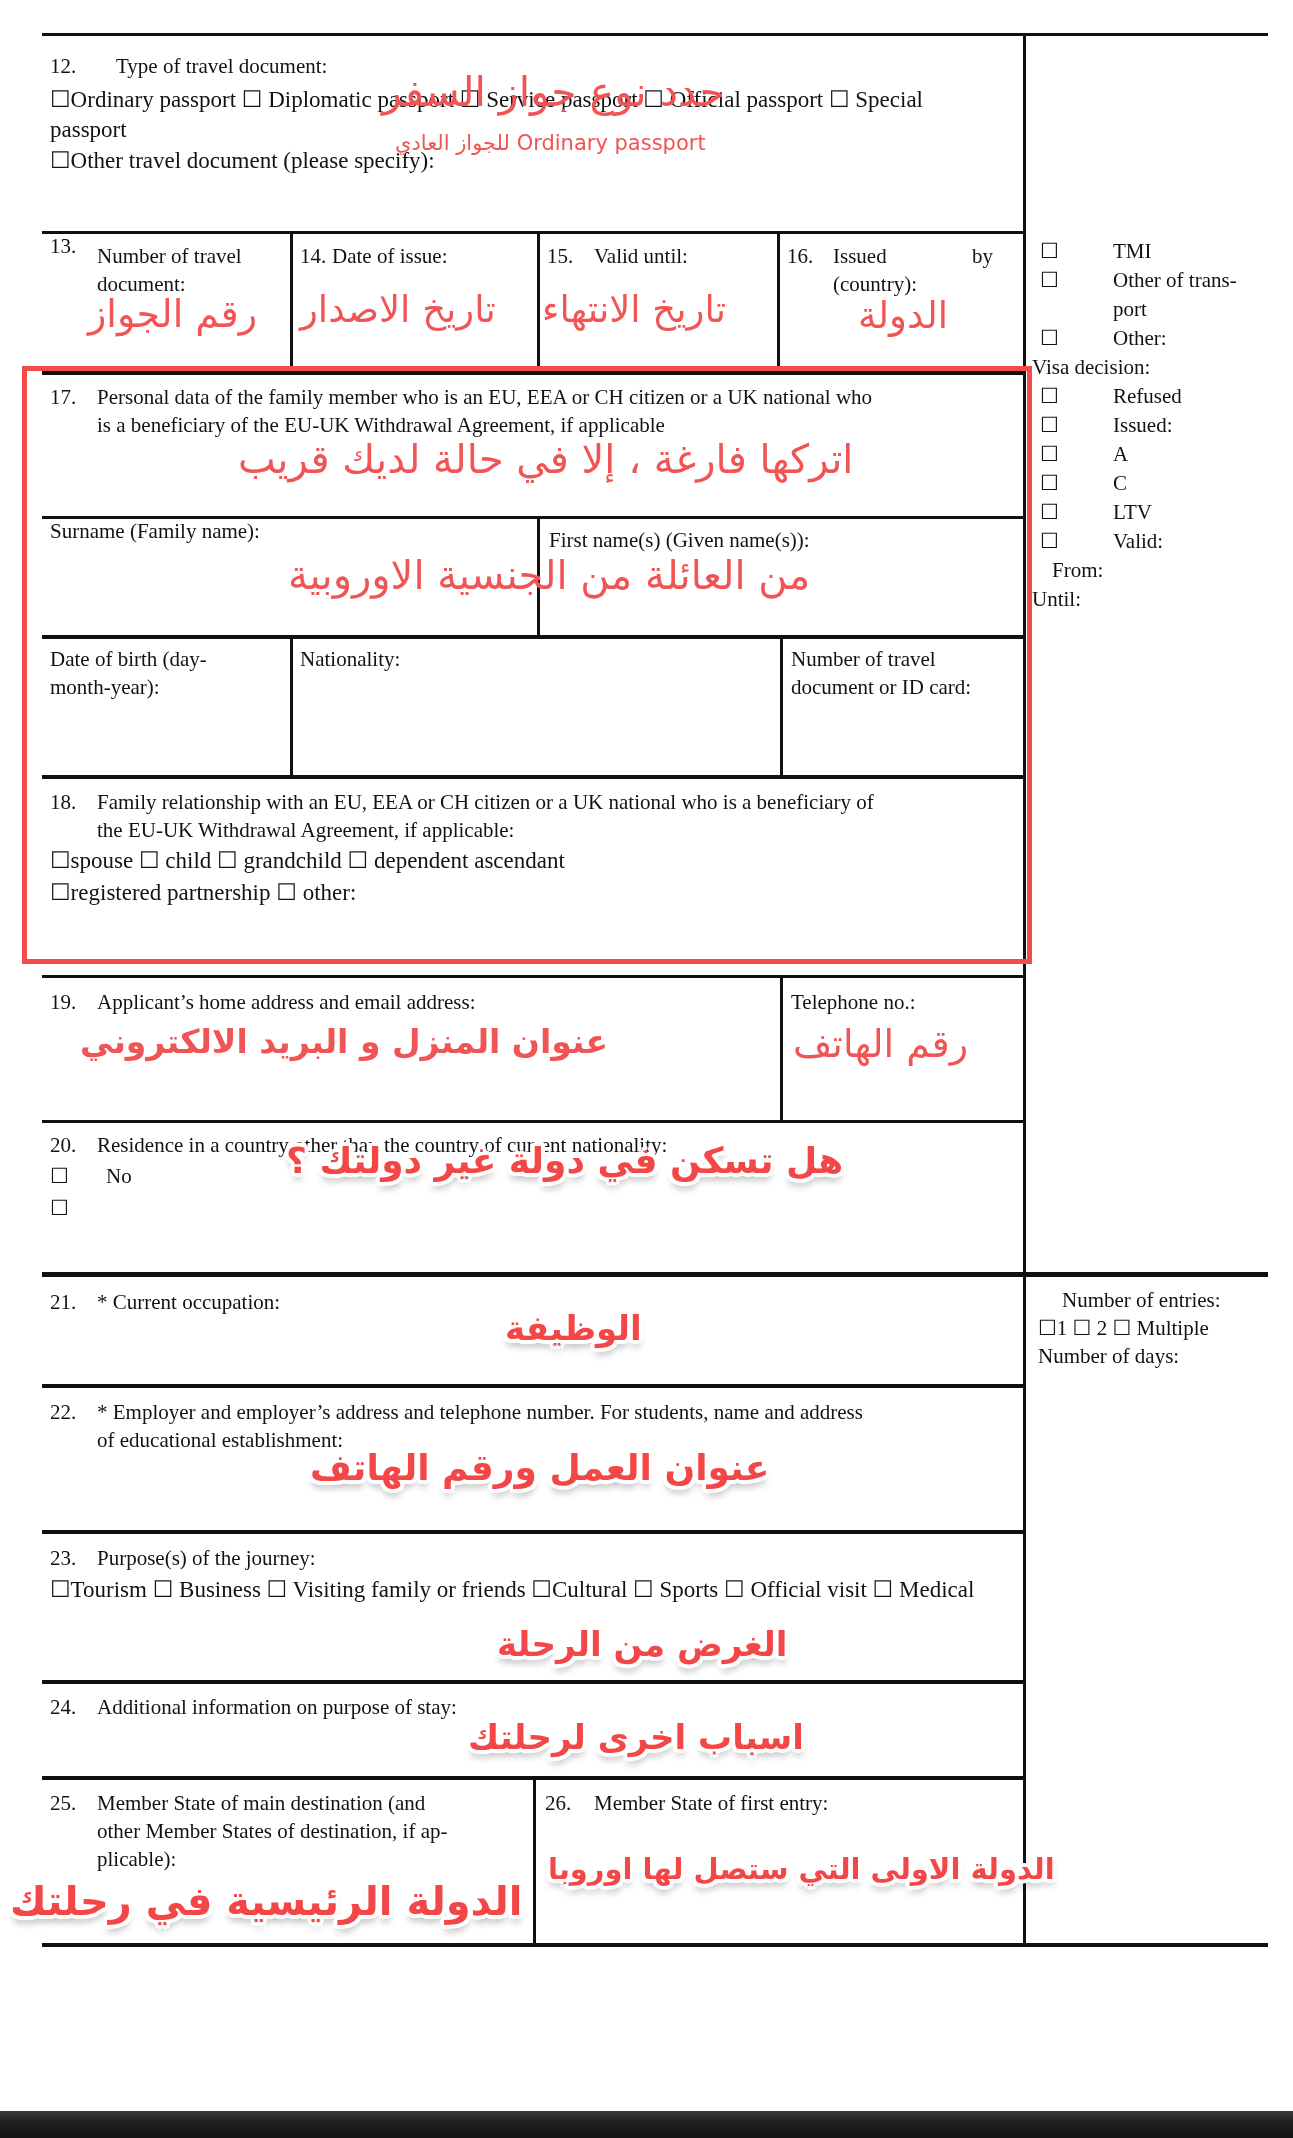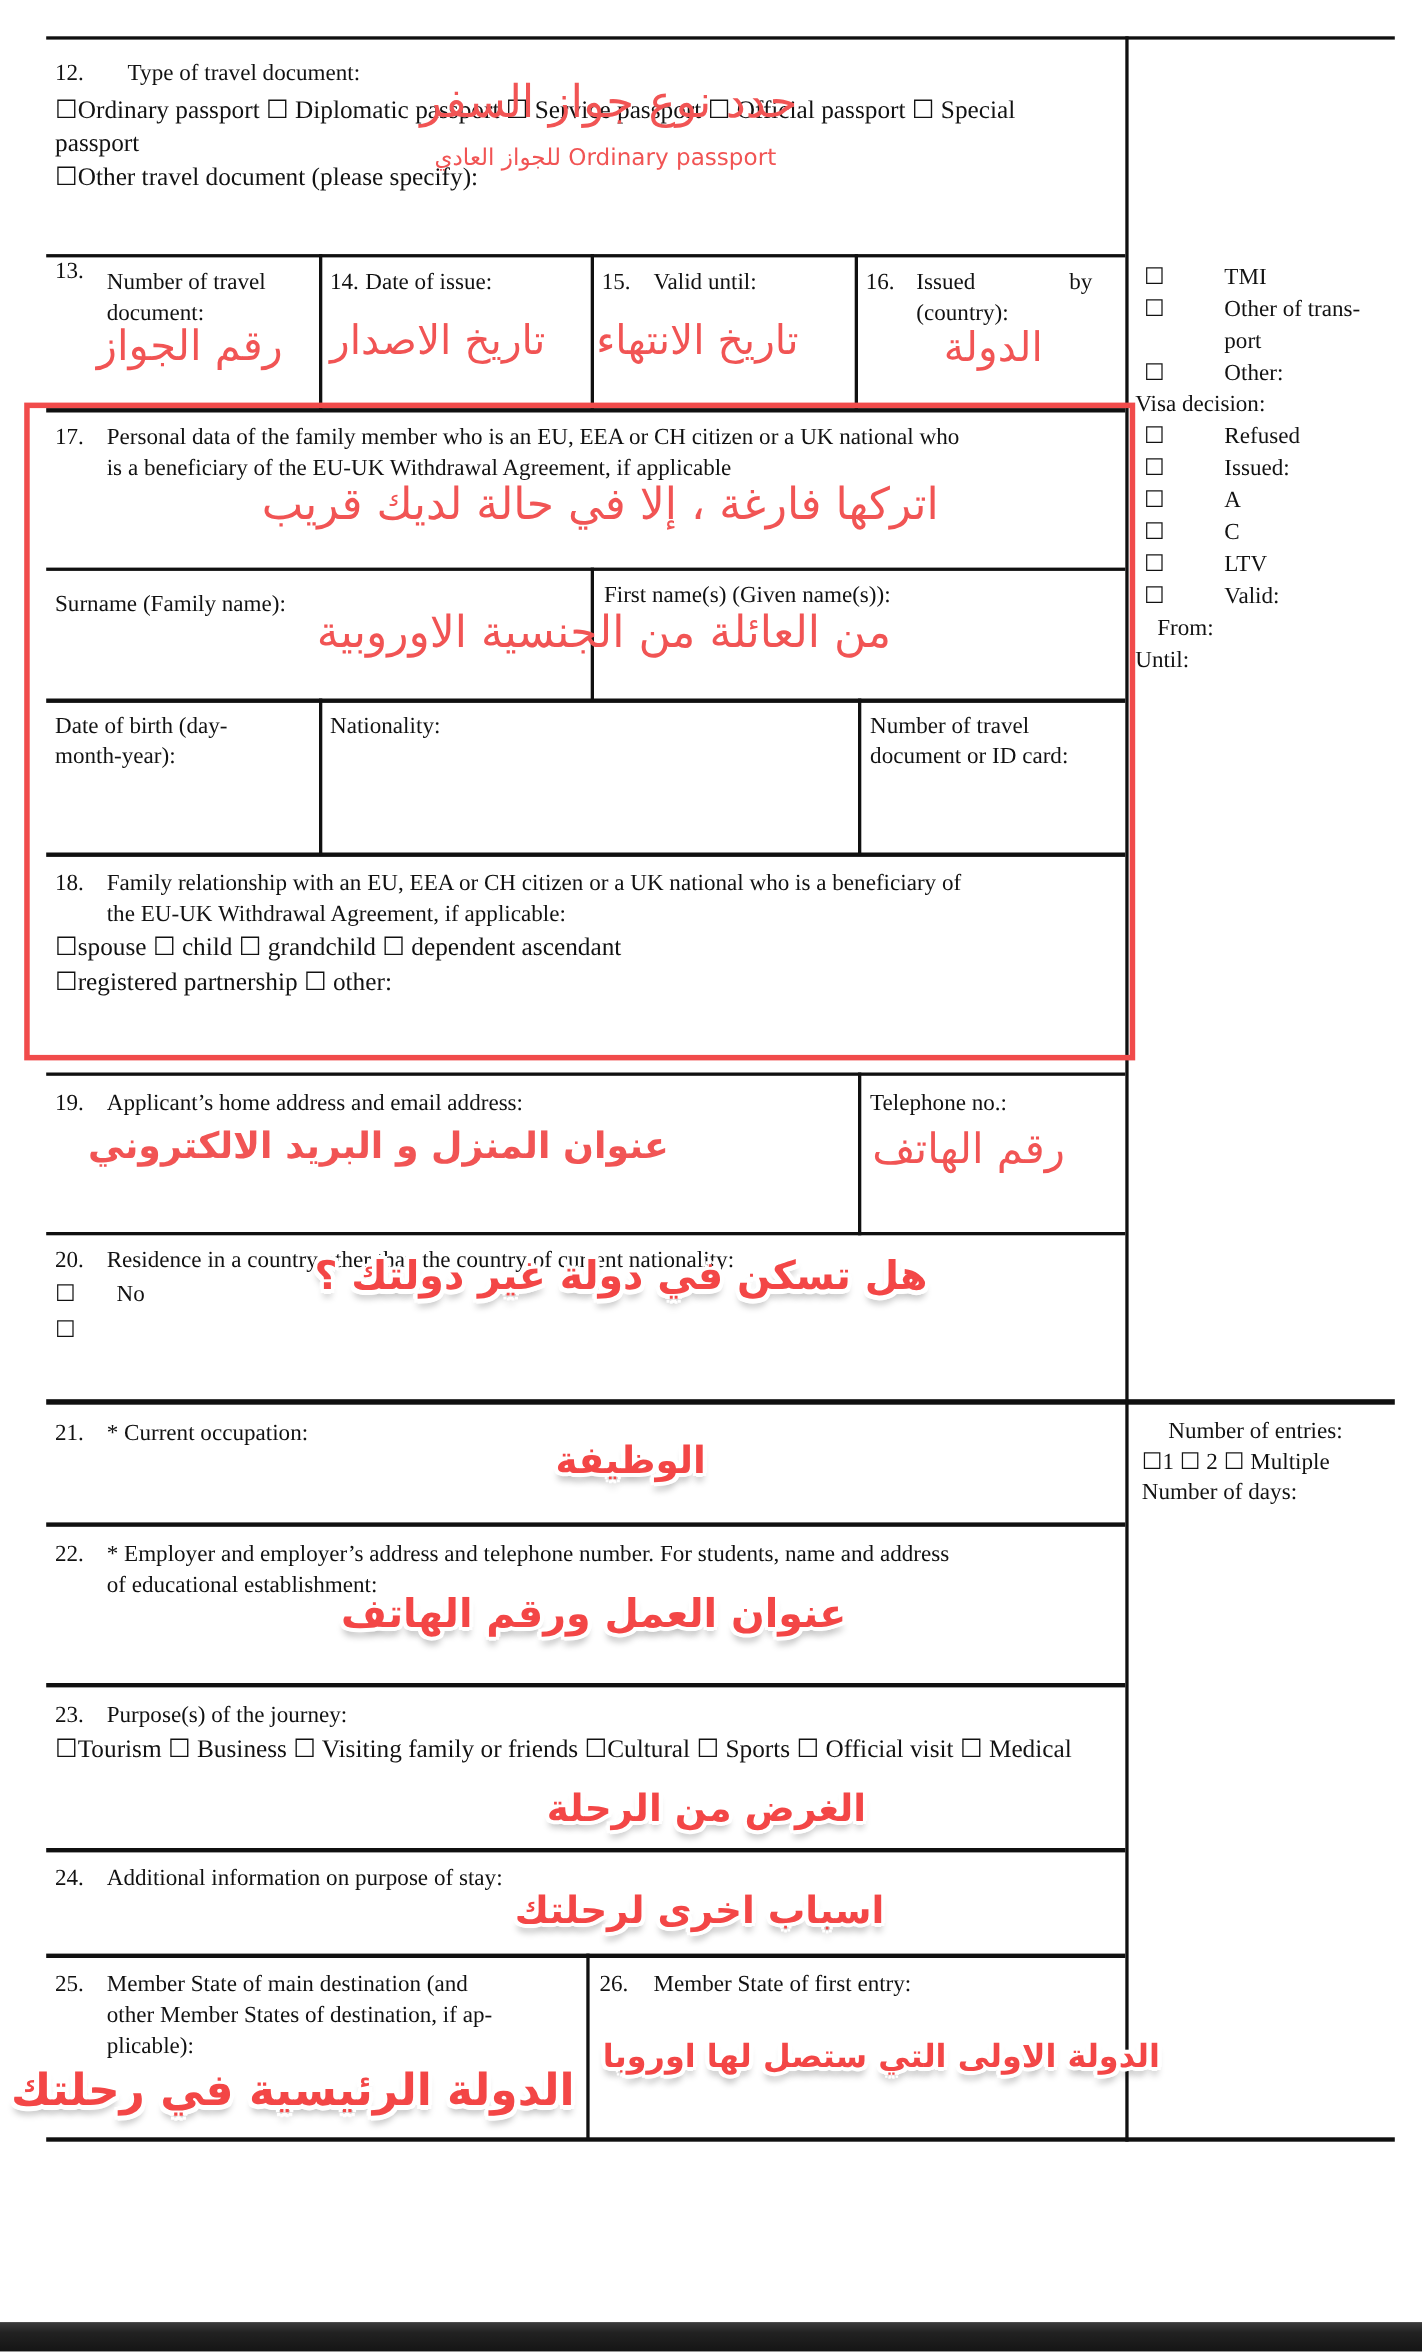--- a/index.html
+++ b/index.html
@@ -85,21 +85,21 @@
     <span class="t" style="position:static;">by</span>
   </div>
   <div class="t" style="left:833px;top:271px;">(country):</div>
   <div class="ar" style="left:858px;top:294px;font-size:37px;">الدولة</div>
 
   <div class="t" style="left:50px;top:384px;">17.</div>
   <div class="t" style="left:97px;top:384px;">Personal data of the family member who is an EU, EEA or CH citizen or a UK national who</div>
   <div class="t" style="left:97px;top:412px;">is a beneficiary of the EU-UK Withdrawal Agreement, if applicable</div>
   <div class="ar" style="left:238px;top:436px;font-size:40px;">اتركها فارغة ، إلا في حالة لديك قريب</div>
 
-  <div class="t" style="left:50px;top:535px;text-align:right;">Surname (Family name):</div>
+  <div class="t" style="left:50px;top:518px;text-align:right;">Surname (Family name):</div>
   <div class="t" style="left:549px;top:527px;">First name(s) (Given name(s)):</div>
   <div class="ar" style="left:288px;top:552px;font-size:40px;">من العائلة من الجنسية الاوروبية</div>
 
   <div class="t" style="left:50px;top:646px;">Date of birth (day-</div>
   <div class="t" style="left:50px;top:674px;">month-year):</div>
   <div class="t" style="left:300px;top:646px;">Nationality:</div>
   <div class="t" style="left:791px;top:646px;">Number of travel</div>
   <div class="t" style="left:791px;top:674px;">document or ID card:</div>
 
   <div class="t" style="left:50px;top:789px;">18.</div>

